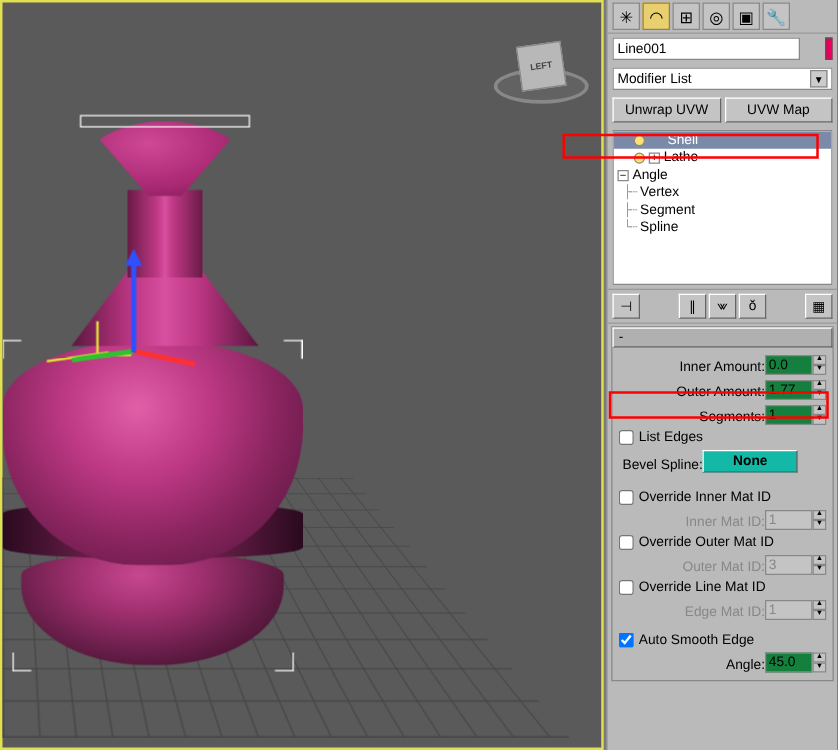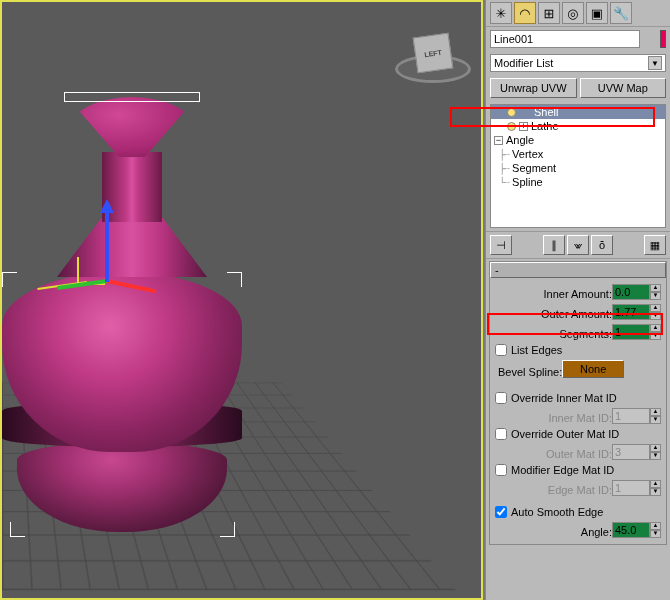--- a/index.html
+++ b/index.html
@@ -96,21 +96,21 @@
 .spinner { display:flex; height:16px; }
 .spinner input { width:38px; height:16px; background:#15803d; border:1px solid #888; padding:0 2px; font-size:11px; }
 .spinner input.disabled { background:#c4c4c4; color:#888; }
 .spin-btns { display:flex; flex-direction:column; width:11px; }
 .spin-btns span { flex:1; background:#c4c4c4; border:1px solid #888; font-size:6px; line-height:5px; text-align:center; }
 
 .chk { display:flex; align-items:center; gap:4px; padding:2px 3px; }
 .chk input { width:12px; height:12px; }
 .param-label.disabled { color:#888; }
 
-.wide-btn { width:62px; height:18px; background:#a16207; border:1px solid #fff; border-right-color:#666; border-bottom-color:#666; display:flex; align-items:center; justify-content:center; }
+.wide-btn { width:76px; height:18px; background:#14b8a6; border:1px solid #fff; border-right-color:#666; border-bottom-color:#666; display:flex; align-items:center; justify-content:center;font-weight:bold; }
 
 .highlight-red { position:absolute; border:2px solid #ff0000; pointer-events:none; background:transparent; }
 </style>
 </head>
 <body>
 
 <div class="viewport">
   <div class="grid-floor"></div>
 
   <div class="vase">
@@ -287,21 +287,21 @@
             <input class="disabled" value="3" style="">
             <div class="spin-btns">
                 <span>▲</span>
                 <span>▼</span>
               </div>
           </div>
         </div>
 
         <div class="chk">
           <input type="checkbox" style="">
-          <span>Modifier Edge Mat ID</span>
+          <span>Override Line Mat ID</span>
         </div>
         <div class="param-row">
           <span class="param-label disabled">Edge Mat ID:</span>
           <div class="spinner">
             <input class="disabled" value="1" style="">
             <div class="spin-btns">
                 <span>▲</span>
                 <span>▼</span>
               </div>
           </div>

